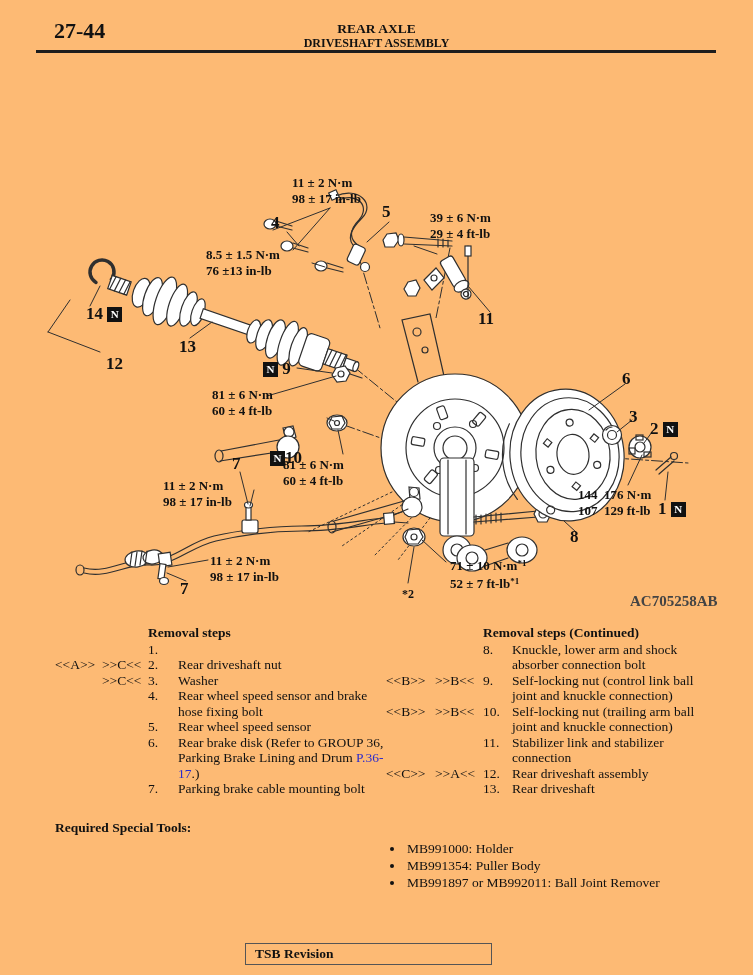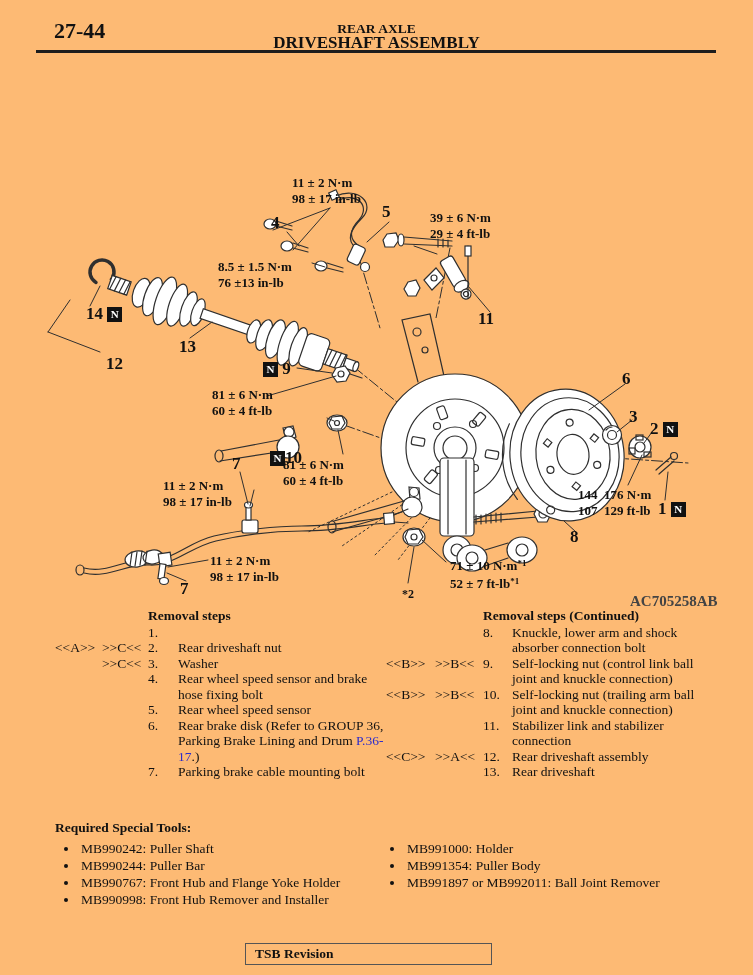--- a/index.html
+++ b/index.html
@@ -2,34 +2,34 @@
 <html><head>
 <meta charset="utf-8">
 <style>
   html,body{margin:0;padding:0;background:#e8e8e8;}
   .page{position:relative;width:753px;height:975px;background:#fdba74;
         font-family:Liberation Serif, serif;color:#111;overflow:hidden;}
   
   .hdr-num{position:absolute;left:54px;top:18px;font-size:22px;font-weight:bold;}
   .hdr-block{position:absolute;left:0;right:0;top:21px;text-align:center;font-weight:bold;}
   .hdr-main{font-size:13.5px;line-height:15px;}
-  .hdr-sub{font-size:17px;line-height:14px;}
+  .hdr-sub{font-size:12px;line-height:14px;}
   .hdr-rule{position:absolute;left:36px;width:680px;top:50px;border-top:3px solid #1d1d1d;}
   
   .dl{position:absolute;font-weight:bold;font-size:13px;line-height:15.5px;white-space:pre;}
   .co{position:absolute;font-weight:bold;font-size:17px;line-height:18px;white-space:nowrap;}
   .co-sm{font-size:12px;}
   .nbox{display:inline-block;width:15px;height:15px;background:#111;color:#fff;
         font-size:11px;font-weight:bold;text-align:center;line-height:15px;vertical-align:1px;}
   .sup{font-size:9px;vertical-align:4px;}
   .figcode{position:absolute;font-size:15px;font-weight:bold;color:#444;}
   .dsvg{position:absolute;left:40px;top:160px;}
   
   .steps{position:absolute;font-size:13.5px;line-height:15.5px;}
-  .stitle{font-weight:bold;margin-bottom:1px;}
+  .stitle{font-weight:bold;margin-bottom:1px;margin-top:17px;}
   .srow{display:flex;align-items:flex-start;}
   .sm1{flex:none;width:47px;}
   .sm2{flex:none;width:46px;}
   .snum{flex:none;width:30px;}
   .stxt{width:213px;}
   .steps-r .sm1{width:49px;}
   .steps-r .sm2{width:48px;}
   .steps-r .snum{width:29px;}
   .steps-r .stxt{width:206px;}
   .plink{color:#2b2bcd;text-decoration:none;}
@@ -312,21 +312,21 @@
       <line x1="60" y1="126" x2="50" y2="146"></line>
       <line x1="30" y1="140" x2="8" y2="172"></line>
       <line x1="8" y1="172" x2="60" y2="192"></line>
     </g>
   </svg>
 
   <div class="dl" style="left:292px;top:175px;"><span>11 ± 2 N·m</span><br><span>98 ± 17 in-lb</span></div>
   <div class="co" style="left:271px;top:214px;">4</div>
   <div class="co" style="left:382px;top:203px;">5</div>
   <div class="dl" style="left:430px;top:210px;"><span>39 ± 6 N·m</span><br><span>29 ± 4 ft-lb</span></div>
-  <div class="dl" style="left:218px;top:247px;margin-top:12px;"><span>8.5 ± 1.5 N·m</span><br><span>76 ±13 in-lb</span></div>
+  <div class="dl" style="left:206px;top:247px;"><span>8.5 ± 1.5 N·m</span><br><span>76 ±13 in-lb</span></div>
   <div class="co" style="left:478px;top:310px;">11</div>
   <div class="co" style="left:86px;top:305px;"><span>14</span> <span class="nbox">N</span></div>
   <div class="co" style="left:106px;top:355px;">12</div>
   <div class="co" style="left:179px;top:338px;">13</div>
   <div class="co" style="left:263px;top:360px;"><span class="nbox">N</span> <span>9</span></div>
   <div class="dl" style="left:212px;top:387px;"><span>81 ± 6 N·m</span><br><span>60 ± 4 ft-lb</span></div>
   <div class="co" style="left:270px;top:410px;margin-top:39px;"><span class="nbox">N</span><span>10</span></div>
   <div class="dl" style="left:283px;top:457px;"><span>81 ± 6 N·m</span><br><span>60 ± 4 ft-lb</span></div>
   <div class="co" style="left:622px;top:370px;">6</div>
   <div class="co" style="left:629px;top:408px;">3</div>
@@ -421,26 +421,20 @@
       </div>
     <div class="srow">
         <span class="sm1"></span>
         <span class="sm2"></span>
         <span class="snum">13.</span>
         <span class="stxt">Rear driveshaft</span>
       </div>
   </div>
 
   <div class="tools-title">Required Special Tools:</div>
-  <ul class="tools-ul" style="left:62px;top:840px;">
-    <li>MB990242: Puller Shaft</li>
-    <li>MB990244: Puller Bar</li>
-    <li>MB990767: Front Hub and Flange Yoke Holder</li>
-    <li>MB990998: Front Hub Remover and Installer</li>
-  </ul>
   <ul class="tools-ul" style="left:388px;top:840px;">
     <li>MB991000: Holder</li>
     <li>MB991354: Puller Body</li>
     <li>MB991897 or MB992011: Ball Joint Remover</li>
   </ul>
 
   <div class="tsb">TSB Revision</div>
 
 </div>
 

